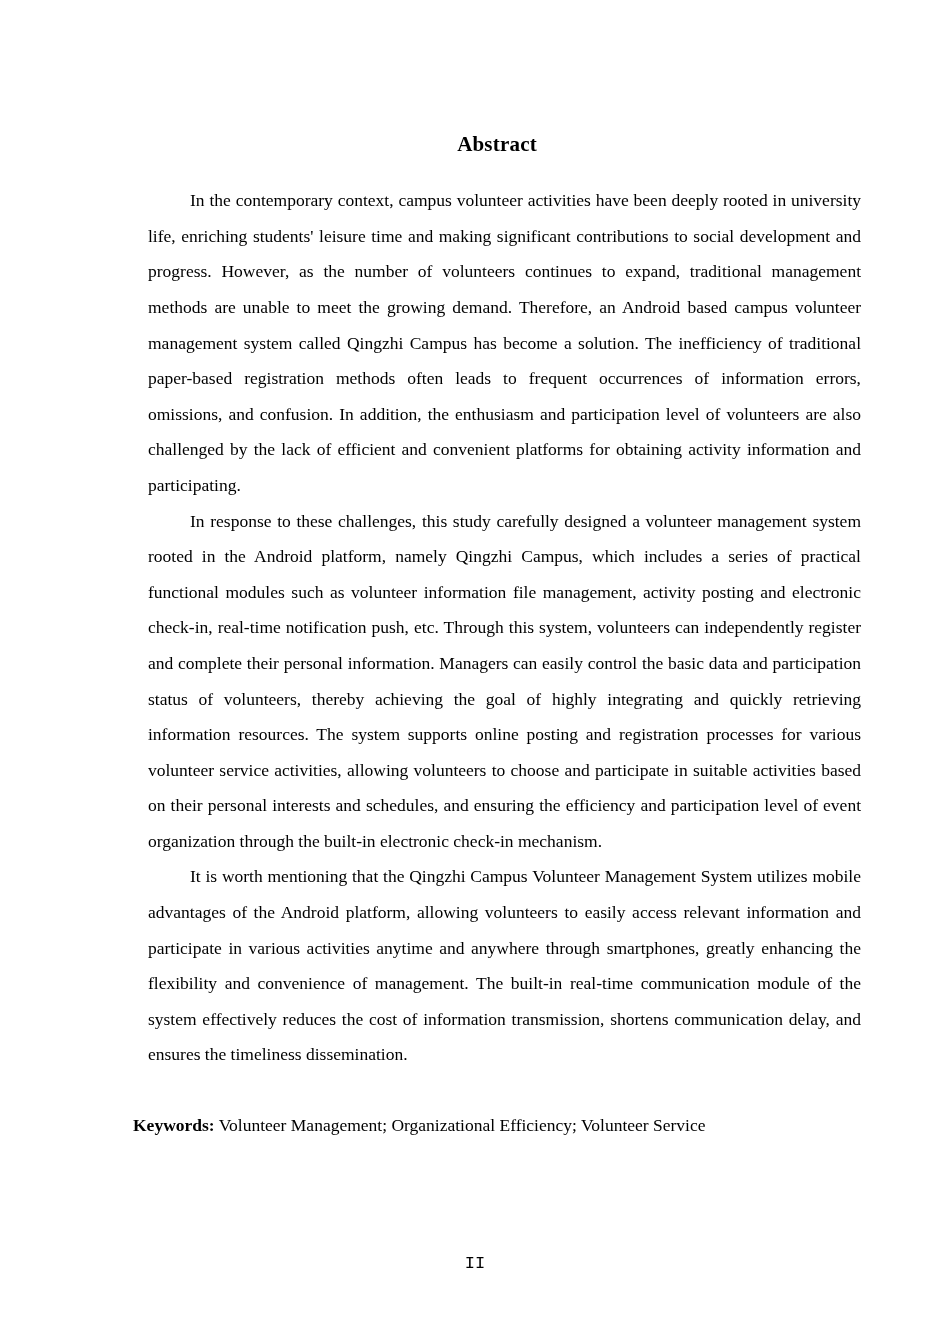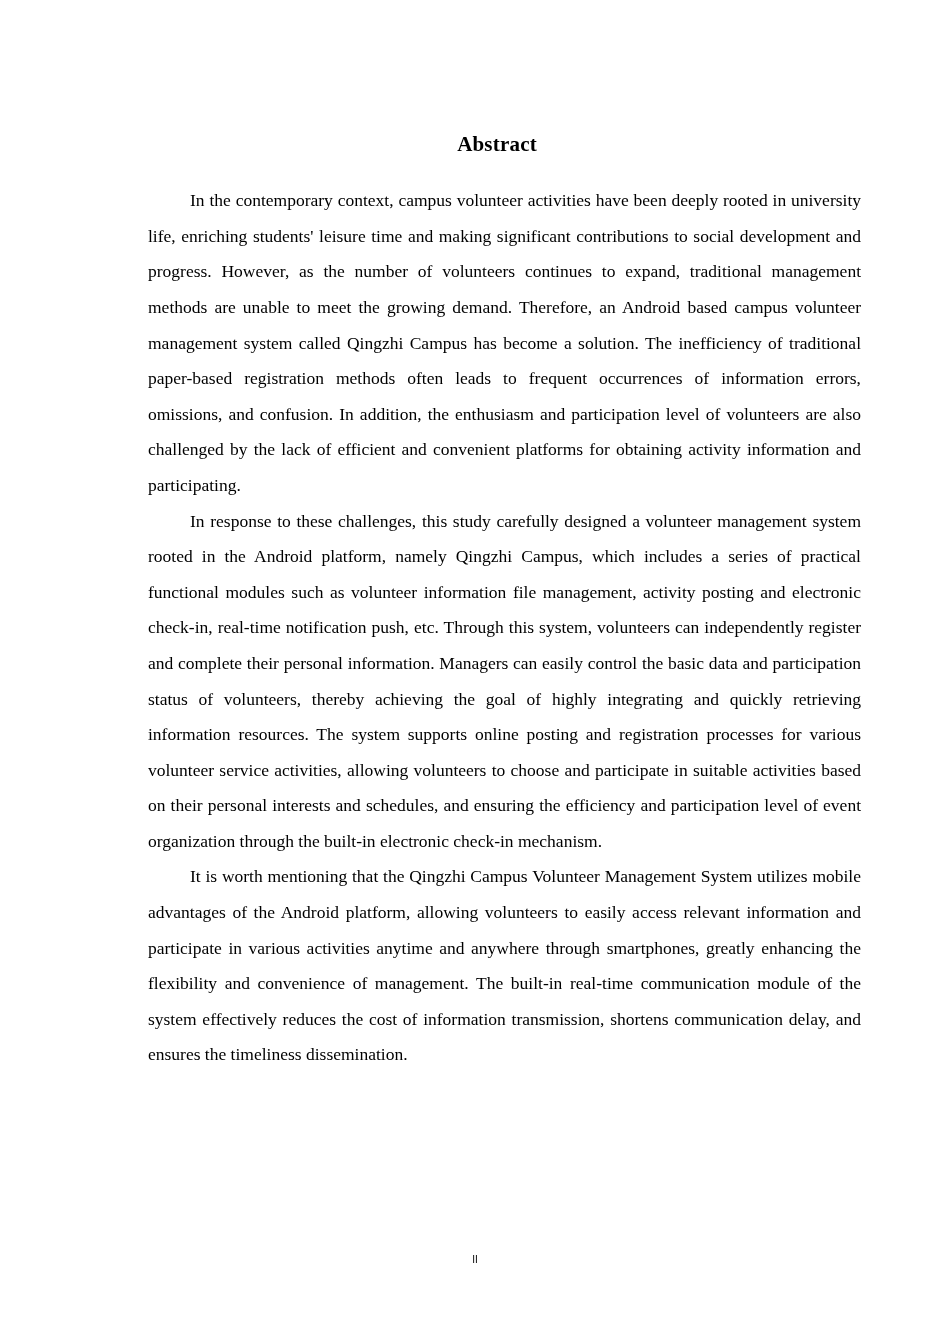--- a/index.html
+++ b/index.html
@@ -53,33 +53,36 @@
   }
   .keywords-label {
     font-weight: bold;
   }
   .page-number {
     position: absolute;
     left: 0;
     right: 0;
     top: 1254px;
     text-align: center;
-    font-size: 10px;
-    font-family: Liberation Sans, sans-serif;
+    font-size: 17px;
+    font-family: Liberation Mono, monospace;
   }
 </style>
 </head>
 <body>
 
 <div class="page">
   <div class="content">
 
     <h1 class="doc-title">Abstract</h1>
 
     <p class="para">In the contemporary context, campus volunteer activities have been deeply rooted in university life, enriching students' leisure time and making significant contributions to social development and progress. However, as the number of volunteers continues to expand, traditional management methods are unable to meet the growing demand. Therefore, an Android based campus volunteer management system called Qingzhi Campus has become a solution. The inefficiency of traditional paper-based registration methods often leads to frequent occurrences of information errors, omissions, and confusion. In addition, the enthusiasm and participation level of volunteers are also challenged by the lack of efficient and convenient platforms for obtaining activity information and participating.</p>
     <p class="para">In response to these challenges, this study carefully designed a volunteer management system rooted in the Android platform, namely Qingzhi Campus, which includes a series of practical functional modules such as volunteer information file management, activity posting and electronic check-in, real-time notification push, etc. Through this system, volunteers can independently register and complete their personal information. Managers can easily control the basic data and participation status of volunteers, thereby achieving the goal of highly integrating and quickly retrieving information resources. The system supports online posting and registration processes for various volunteer service activities, allowing volunteers to choose and participate in suitable activities based on their personal interests and schedules, and ensuring the efficiency and participation level of event organization through the built-in electronic check-in mechanism.</p>
     <p class="para">It is worth mentioning that the Qingzhi Campus Volunteer Management System utilizes mobile advantages of the Android platform, allowing volunteers to easily access relevant information and participate in various activities anytime and anywhere through smartphones, greatly enhancing the flexibility and convenience of management. The built-in real-time communication module of the system effectively reduces the cost of information transmission, shortens communication delay, and ensures the timeliness dissemination.</p>
 
+    <div class="keywords-block">
+      <span class="keywords-label">Keywords:</span><span> Volunteer Management; Organizational Efficiency; Volunteer Service</span>
+    </div>
 
   </div>
 
   <div class="page-number">II</div>
 </div>
 
 </body></html>

